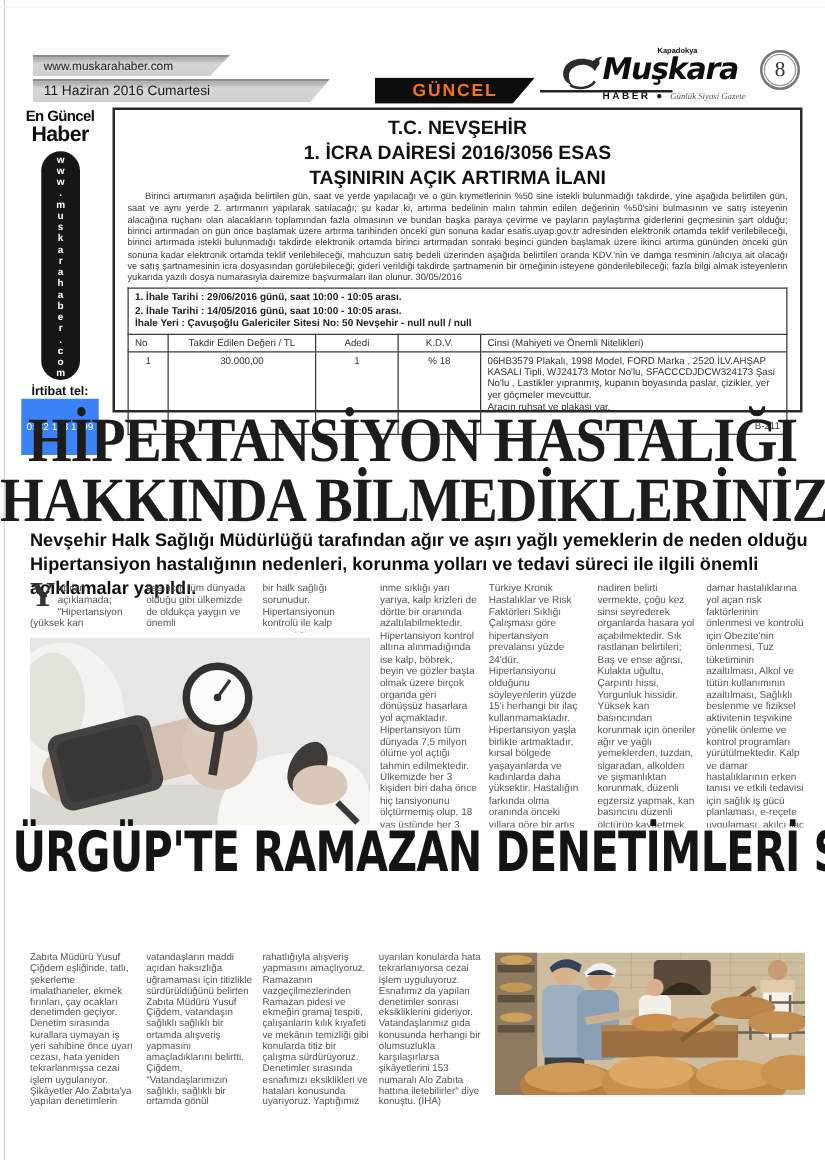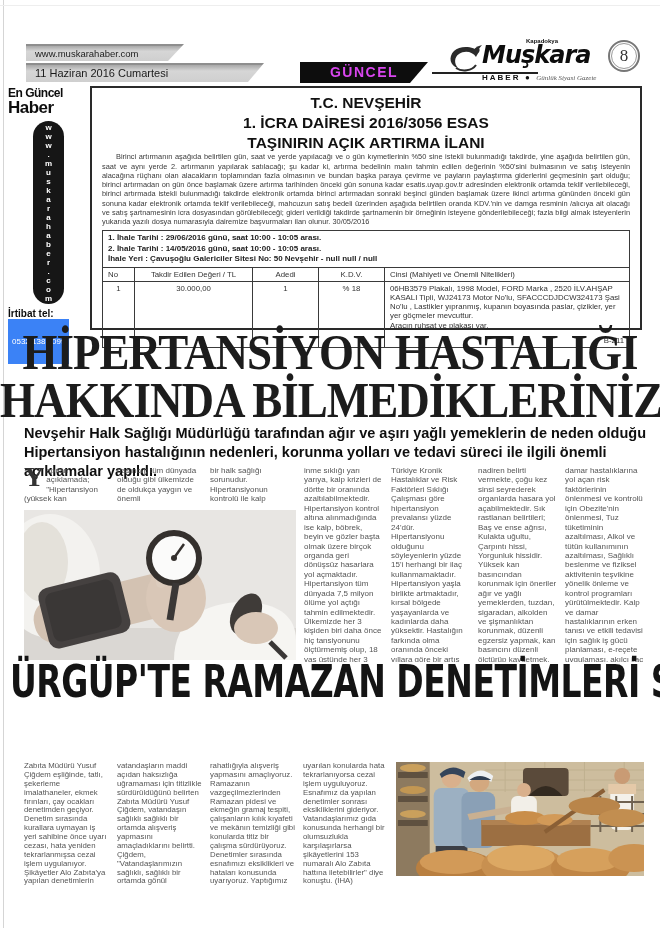--- a/index.html
+++ b/index.html
@@ -16,37 +16,37 @@
   .header { position:absolute; left:24px; right:12px; top:44px; height:44px; }
   .band { background:linear-gradient(#a8a8a8, #d6d6d6 35%, #cfcfcf); border-top:2px solid #8e8e8e; }
   .band1 { position:absolute; top:0; left:2px; width:158px; height:17px;
            clip-path:polygon(0 0,100% 0,calc(100% - 16px) 100%,0 100%);
            font-size:9.5px; color:#222; line-height:15px; padding-left:9px; }
   .band2 { position:absolute; top:19px; left:2px; width:238px; height:19px;
            clip-path:polygon(0 0,100% 0,calc(100% - 16px) 100%,0 100%);
            font-size:11px; color:#1a1a1a; line-height:17px; padding-left:9px; }
   .guncel { position:absolute; top:18px; left:276px; width:128px; height:21px; background:#0d0d0d;
             clip-path:polygon(0 0,100% 0,calc(100% - 18px) 100%,0 100%);
-            color:#d946ef; font-weight:bold; font-size:14px; letter-spacing:1.5px; text-align:center; line-height:21px; }
+            color:#f97316; font-weight:bold; font-size:14px; letter-spacing:1.5px; text-align:center; line-height:21px; }
   .hline { position:absolute; top:28px; left:408px; width:106px; height:2px; background:#222; }
 
   .logo { position:absolute; top:-6px; right:34px; width:168px; height:48px; }
   .logo .swoosh { position:absolute; left:0; top:6px; }
   .brandbox { position:absolute; left:36px; top:0; }
   .brand-top { font-size:6px; font-weight:bold; color:#111; margin-left:44px; }
   .brand-name { font-size:24px; font-weight:bold; font-style:italic; letter-spacing:-1px; color:#0d0d0d; line-height:22px; font-family:"DejaVu Sans", sans-serif; }
   .brand-sub { font-size:8px; font-weight:bold; letter-spacing:2px; color:#111; }
   .brand-tag { font-size:7px; font-style:italic; color:#555; font-family:"Liberation Serif", serif; }
   .pageno { position:absolute; right:-26px; top:2px; width:32px; height:32px; border:2px solid #777;
             border-radius:50%; display:flex; align-items:center; justify-content:center; }
   .pageno .inner { width:26px; height:26px; border:1px solid #999; border-radius:50%; display:flex;
             align-items:center; justify-content:center; font-family:"Liberation Serif", serif; font-size:17px; color:#333; }
 
   
-  .sidebar { position:absolute; left:8px; top:86px; width:80px; text-align:left; }
+  .sidebar { position:absolute; left:8px; top:86px; width:80px; text-align:center; }
   .sb-t1 { font-size:12px; font-weight:bold; letter-spacing:-0.5px; color:#0d0d0d; }
   .sb-t2 { font-size:17px; font-weight:bold; letter-spacing:-0.5px; color:#0d0d0d; line-height:15px; }
   .sb-pill { margin:6px auto 4px; width:31px; height:183px; background:#161616; border-radius:16px;
              display:flex; align-items:center; justify-content:center; }
   .sb-pill span { writing-mode:vertical-rl; text-orientation:upright; font-size:8px; font-weight:bold;
              color:#fff; letter-spacing:0px; line-height:1; }
   .sb-tel { font-size:10px; font-weight:bold; color:#0d0d0d; }
   .sb-num { display:inline-block; background:#3b82f6; color:#fff; font-size:8px; font-weight:normal; padding:18px 4px; }
 
   

